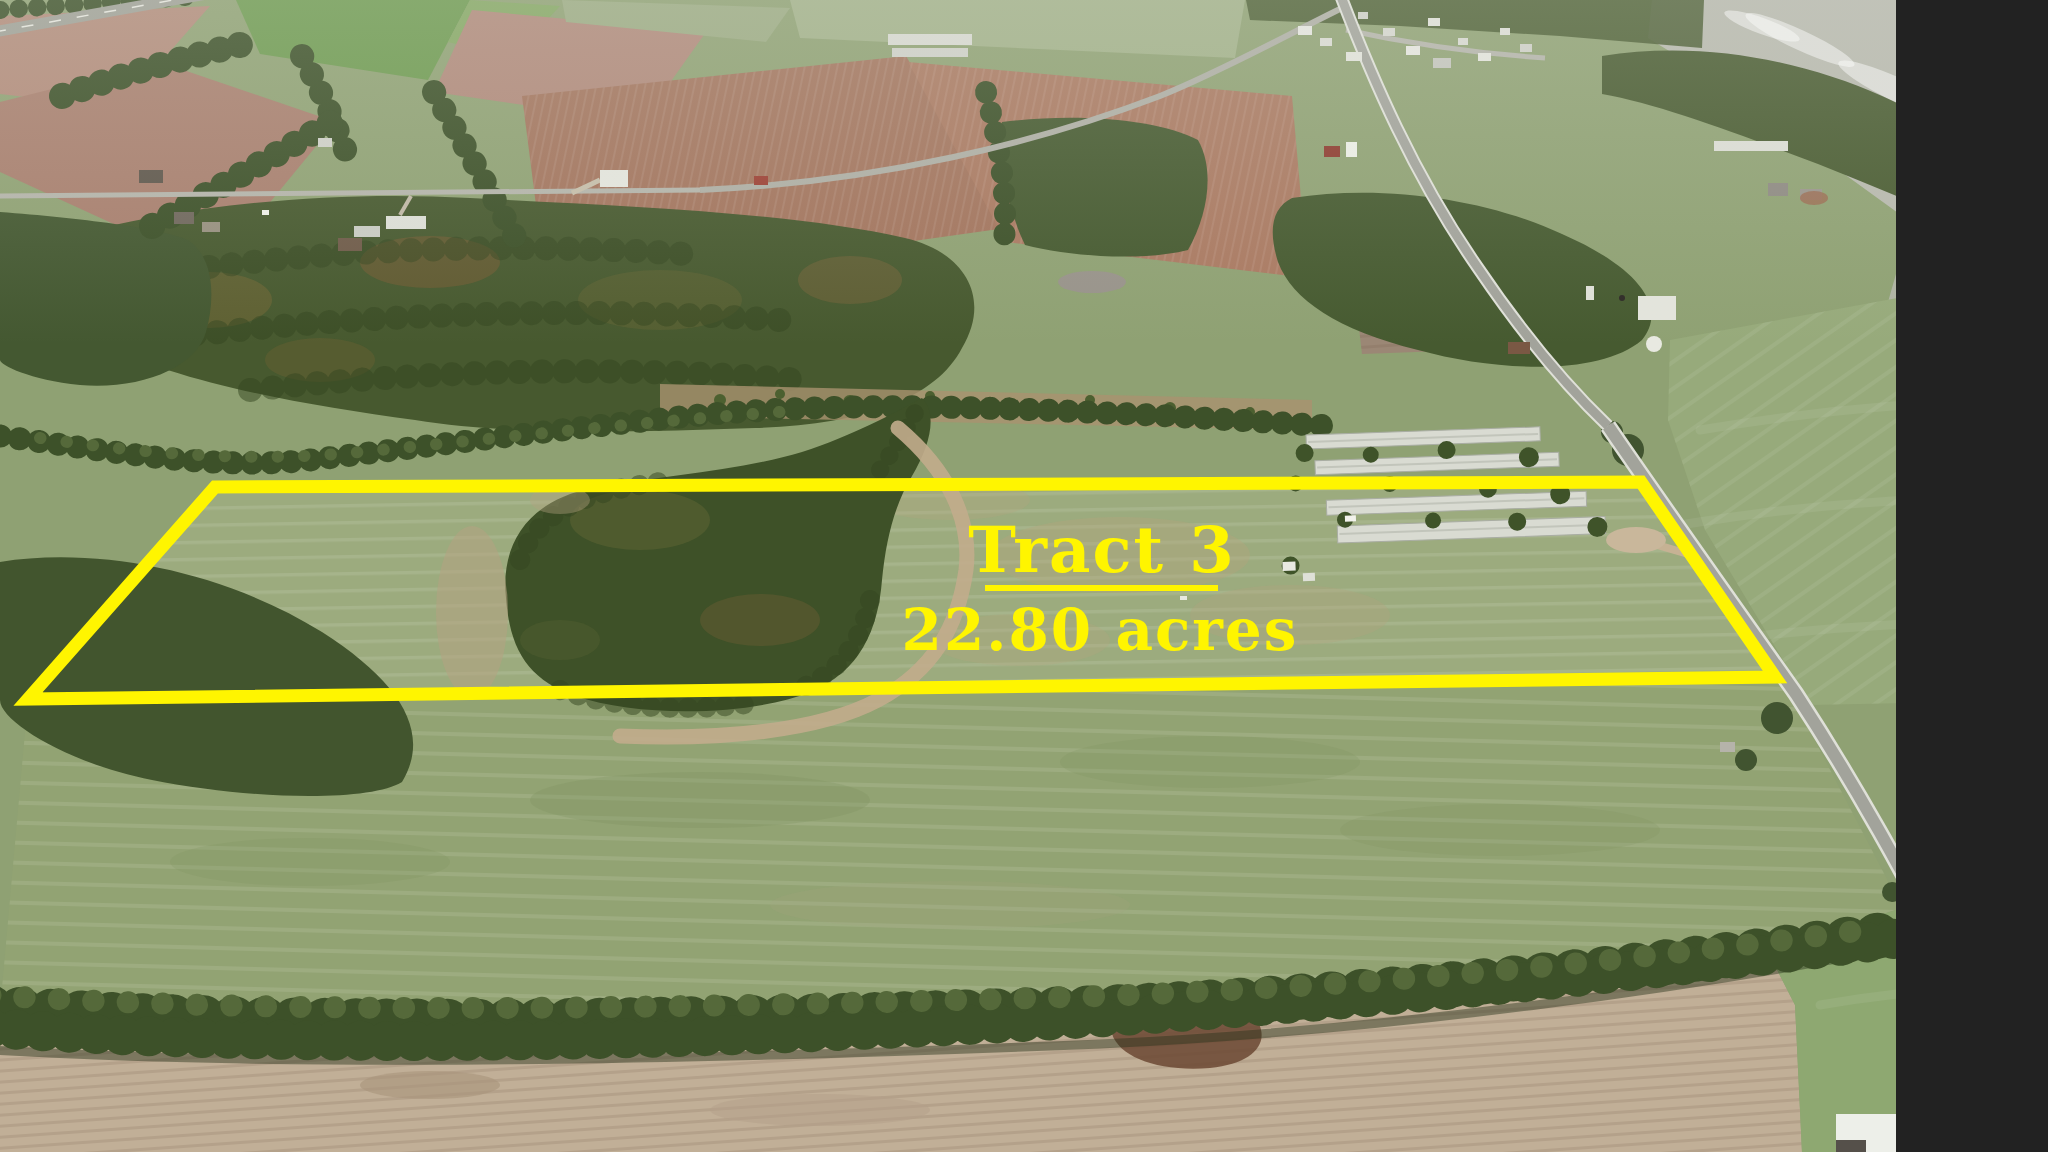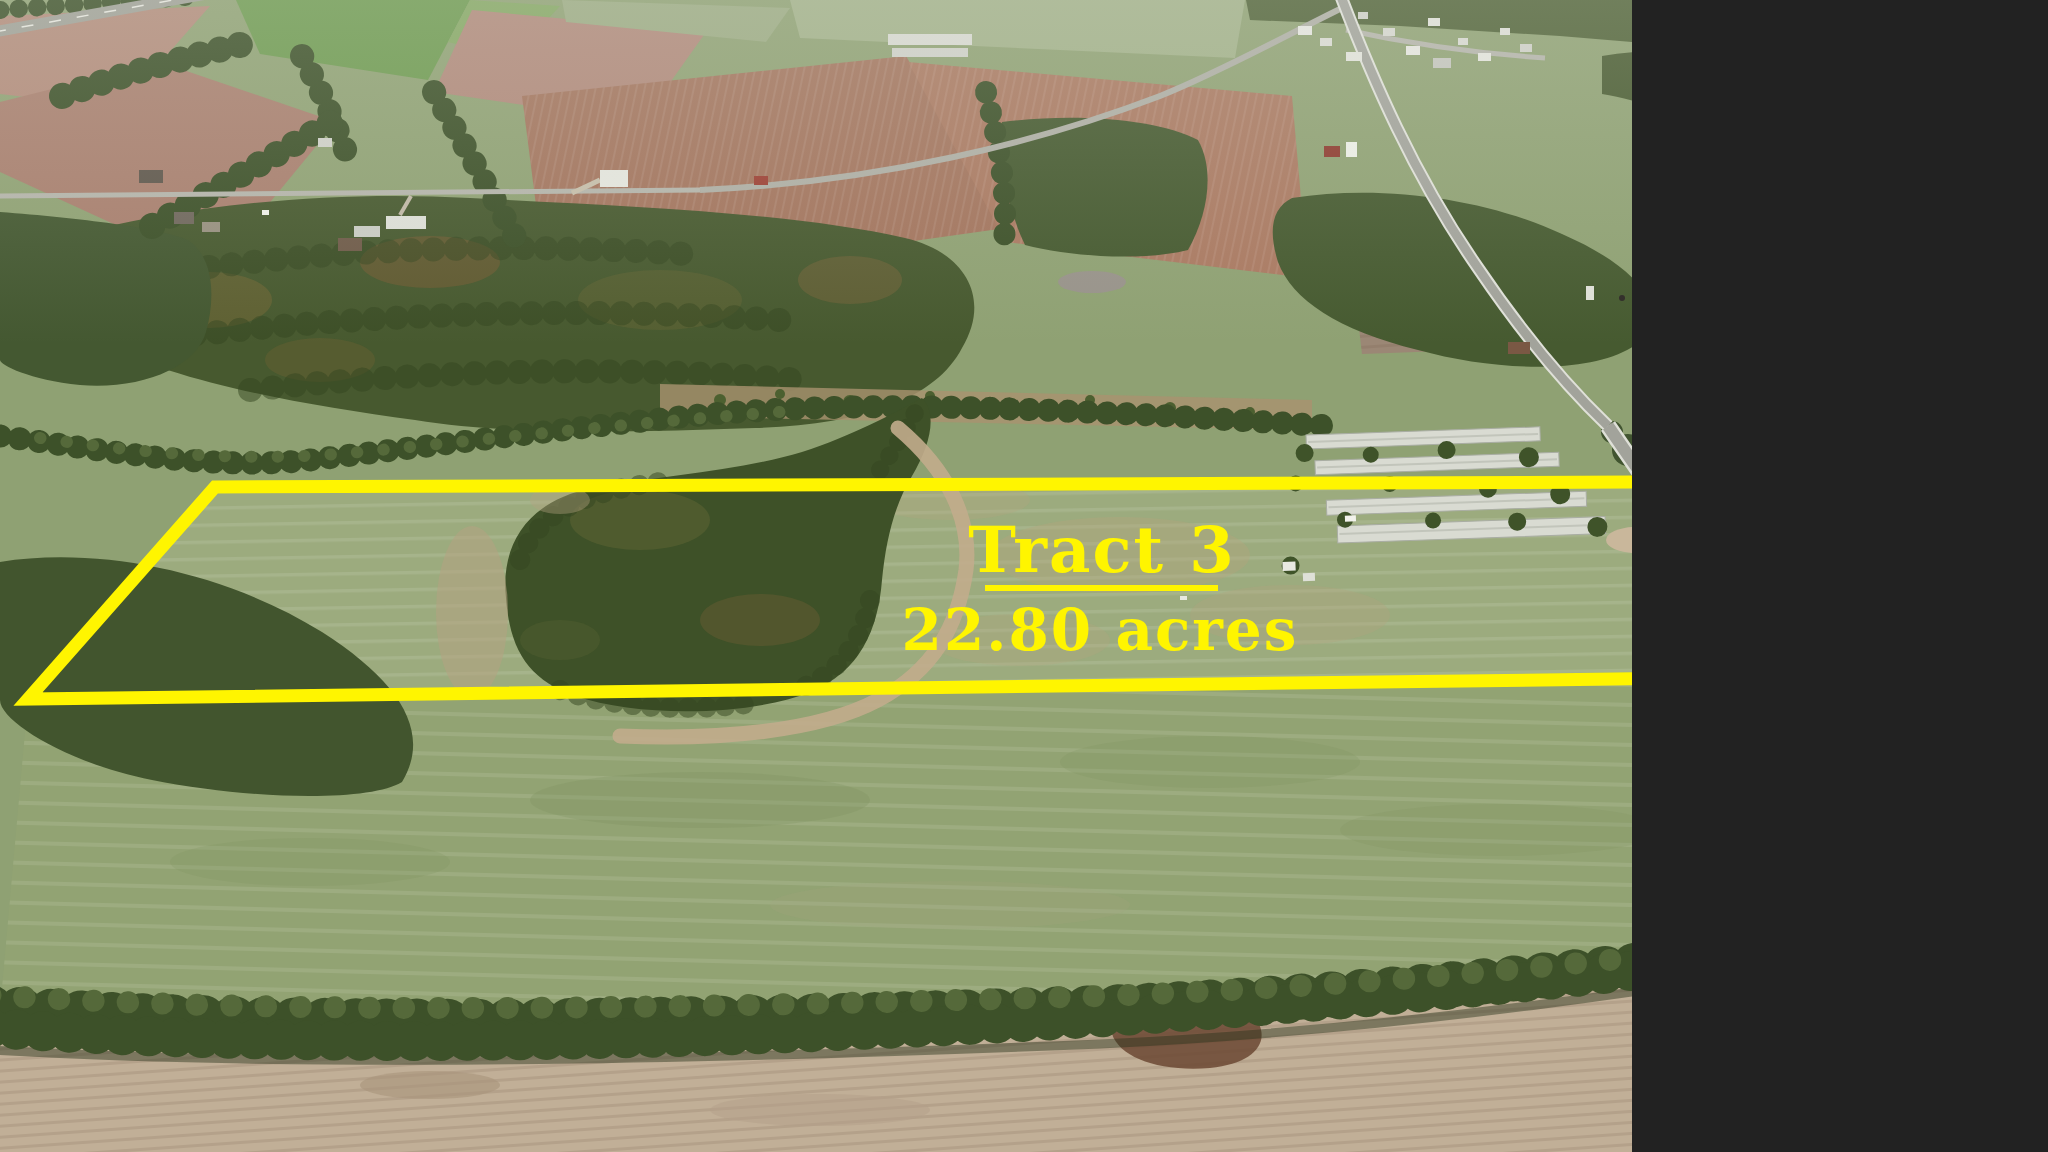--- a/index.html
+++ b/index.html
@@ -1,16 +1,16 @@
 <!DOCTYPE html>
 <html><head>
 <meta charset="utf-8">
 <style>
   html,body { margin:0; padding:0; background:#222; }
-  .stage { position:relative; width:1632px; height:1152px; overflow:hidden; background:#8FA173; }
+  .stage { position:relative; width:1896px; height:1152px; overflow:hidden; background:#8FA173; }
   svg { display:block; }
   .ovl-text {
     font-family:"DejaVu Serif","Liberation Serif",serif;
     font-weight:bold;
     fill:#FFF500;
     text-anchor:middle;
     letter-spacing:2px;
   }
   .trow  { fill:none; stroke:#3d5129; stroke-linecap:round; }
   .trow2 { fill:none; stroke:#55693a; stroke-linecap:round; }

